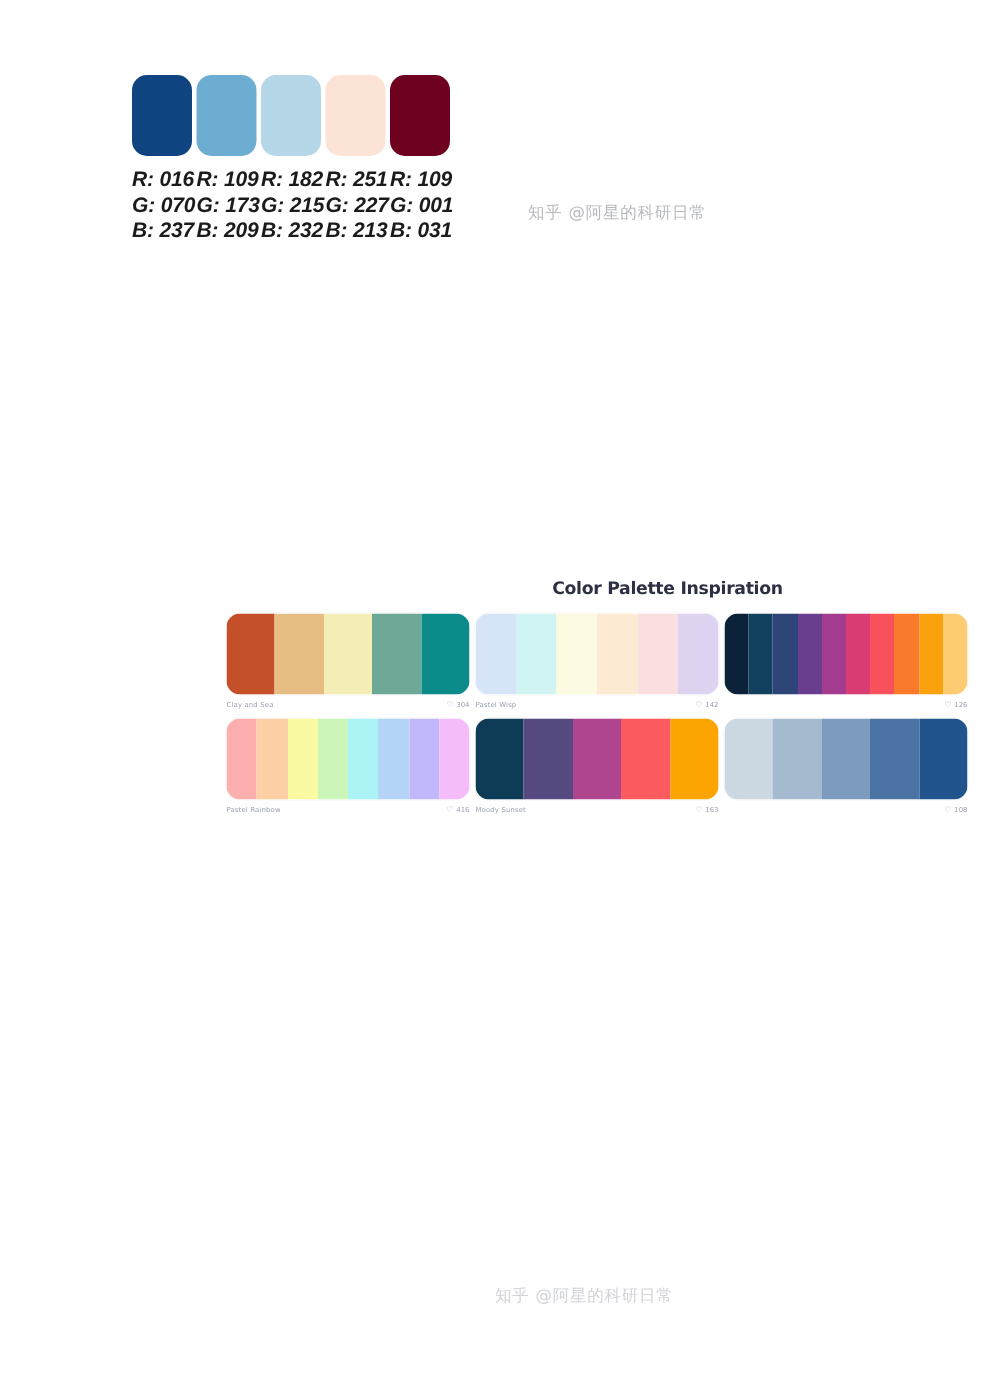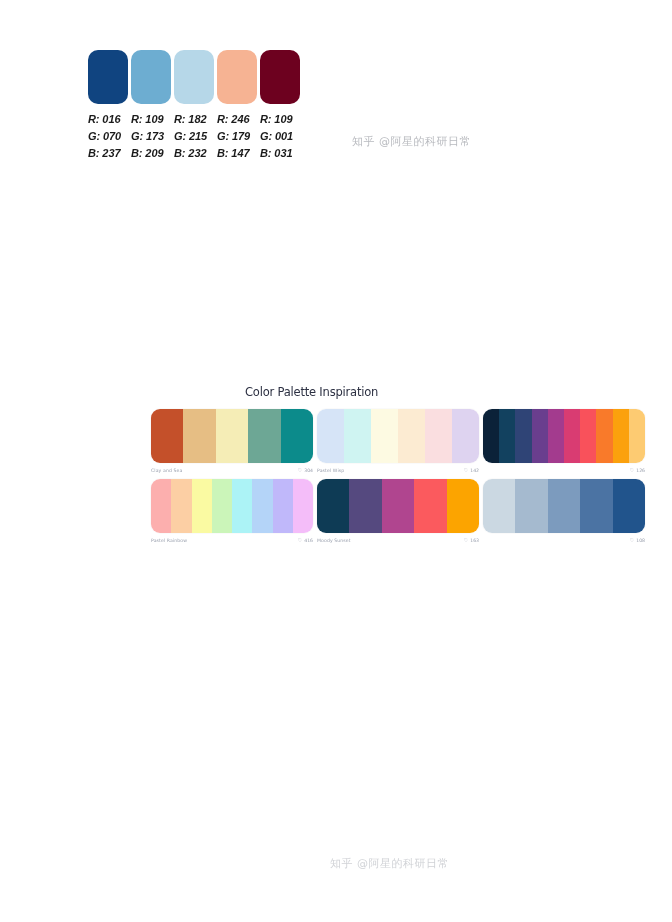--- a/index.html
+++ b/index.html
@@ -31,21 +31,21 @@
     flex: 0 0 40px;
   }
   .swatch-chip {
     width: 40px;
     height: 54px;
     border-radius: 10px;
   }
   .swatch-values {
     margin-top: 7px;
     font-family: "Liberation Sans", sans-serif;
-    font-size: 11px;
+    font-size: 14px;
     font-style: italic;
     font-weight: 600;
     color: #1b1b1b;
     letter-spacing: -0.1px;
     line-height: 17px;
     white-space: nowrap;
   }
   .swatch-values .vline { display: block; }
 
   
@@ -79,23 +79,24 @@
   }
 
   
   #palette-board {
     position: absolute;
     left: 151px;
     top: 385px;
     width: 494px;
   }
   #board-title {
+    text-align: center;
     font-family: "DejaVu Sans", sans-serif;
     font-size: 11.5px;
-    font-weight: normal;
+    font-weight: bold;
     color: #2c3042;
     letter-spacing: -0.2px;
     margin: 0 0 10px 0;
     padding-left: 94px;
   }
   #board-grid {
     display: grid;
     grid-template-columns: 162px 162px 162px;
     gap: 4px 4px;
   }
@@ -171,29 +172,29 @@
     <div class="swatch-col">
       <div class="swatch-chip" style="background: rgb(182, 215, 232);"></div>
       <div class="swatch-values">
         <span class="vline">R: 182</span>
         <span class="vline">G: 215</span>
         <span class="vline">B: 232</span>
       </div>
     </div>
 
 
-
-    <div class="swatch-col">
-      <div class="swatch-chip" style="background: rgb(246, 179, 147);"></div>
-      <div class="swatch-values">
-        <span class="vline">R: 246</span>
-        <span class="vline">G: 179</span>
-        <span class="vline">B: 147</span>
-      </div>
-    </div>
+    <div class="swatch-col">
+      <div class="swatch-chip" style="background: rgb(251, 227, 213);"></div>
+      <div class="swatch-values">
+        <span class="vline">R: 251</span>
+        <span class="vline">G: 227</span>
+        <span class="vline">B: 213</span>
+      </div>
+    </div>
+
 
 
 
     <div class="swatch-col">
       <div class="swatch-chip" style="background: rgb(109, 1, 31);"></div>
       <div class="swatch-values">
         <span class="vline">R: 109</span>
         <span class="vline">G: 001</span>
         <span class="vline">B: 031</span>
       </div>

